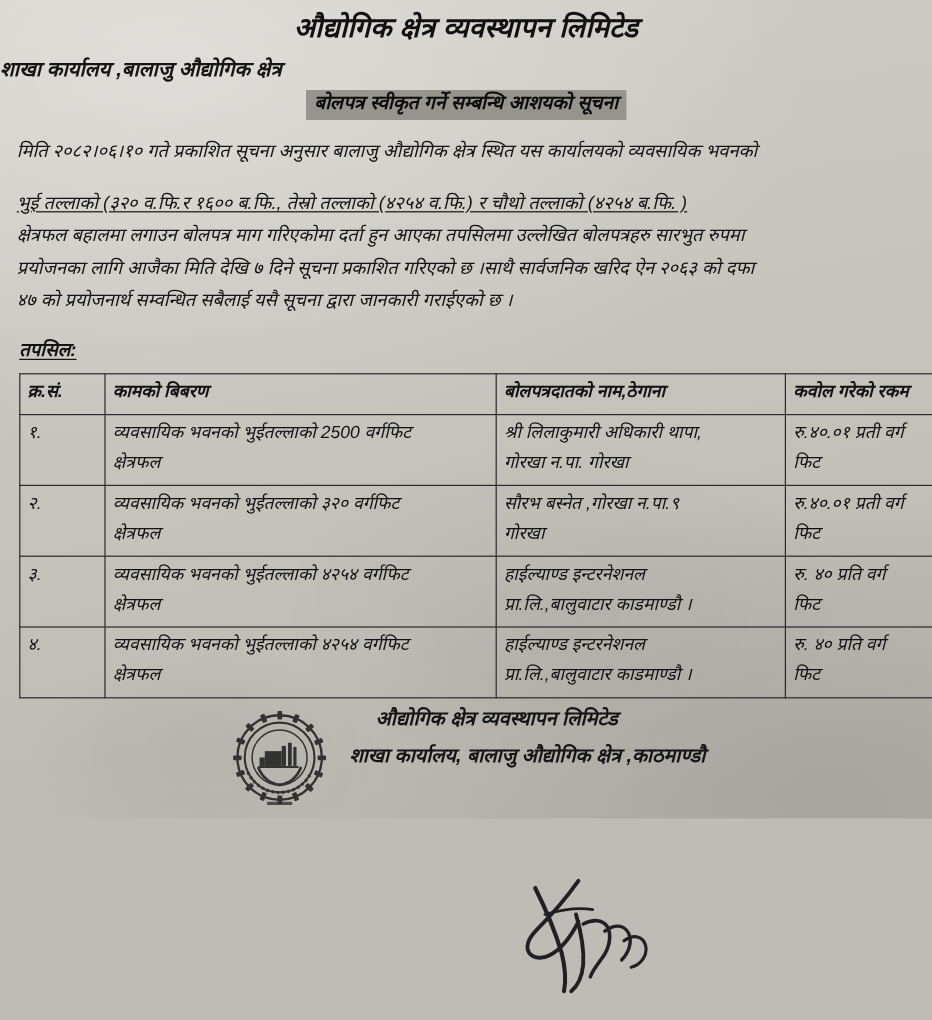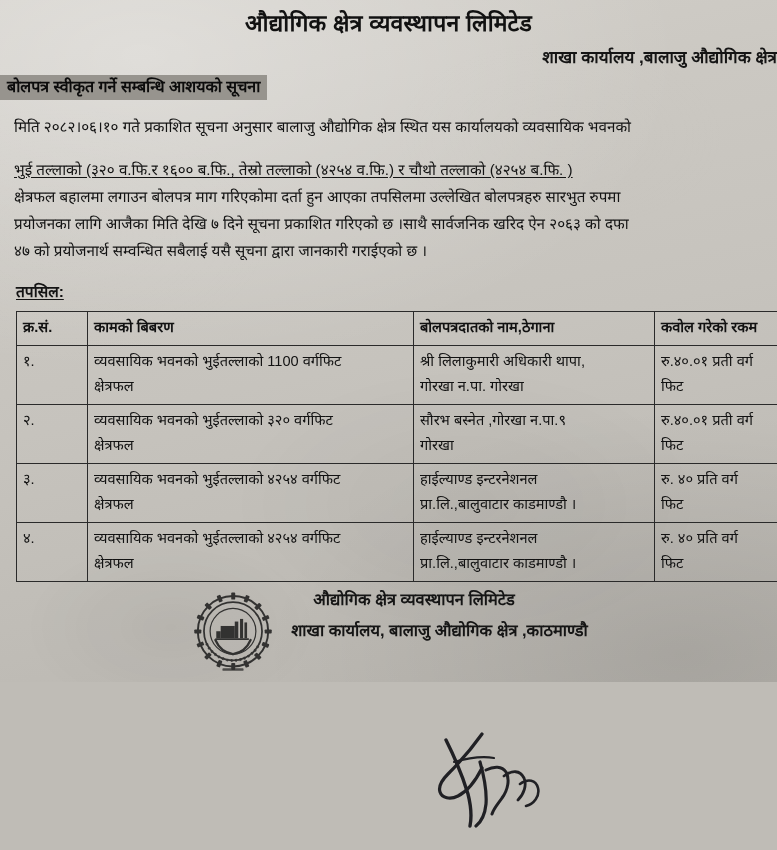--- a/index.html
+++ b/index.html
@@ -18,20 +18,21 @@
   #page {
     position: relative;
     width: 777px;
     height: 682px;
     box-sizing: border-box;
     background:
       radial-gradient(120% 80% at 18% 8%, rgba(255,255,255,0.34) 0%, rgba(255,255,255,0.0) 58%),
       radial-gradient(90% 60% at 88% 96%, rgba(0,0,0,0.10) 0%, rgba(0,0,0,0) 60%),
       linear-gradient(168deg, #d2cfc9 0%, #cbc8c2 26%, #c6c3bd 52%, #bfbcb6 78%, #b8b5af 100%);
     color: #141414;
+    font-style: italic;
   }
   
   #page::before {
     content: "";
     position: absolute;
     inset: 0;
     pointer-events: none;
     background:
       radial-gradient(38% 26% at 8% 34%, rgba(255,255,255,0.13), rgba(255,255,255,0) 70%),
       radial-gradient(30% 20% at 72% 20%, rgba(255,255,255,0.10), rgba(255,255,255,0) 70%),
@@ -51,28 +52,28 @@
   .org-title {
     text-align: center;
     font-size: 23px;
     font-weight: 700;
     letter-spacing: 0.2px;
     padding-top: 9px;
     line-height: 1.25;
     color: #111;
   }
   .branch-line {
-    text-align: right;
+    text-align: left;
     font-size: 17px;
     font-weight: 700;
     margin-top: 7px;
     color: #151515;
   }
   .subject-wrap {
-    text-align: left;
+    text-align: center;
     margin-top: 7px;
   }
   .subject {
     display: inline-block;
     font-size: 16px;
     font-weight: 700;
     background: #97948e;
     color: #0c0c0c;
     padding: 2px 7px 3px 7px;
     line-height: 1.25;
@@ -196,21 +197,21 @@
           <th class="c-sn">क्र.सं.</th>
           <th class="c-desc">कामको बिबरण</th>
           <th class="c-bidder">बोलपत्रदातको नाम,ठेगाना</th>
           <th class="c-amount">कवोल गरेको रकम</th>
         </tr>
       </thead>
       <tbody>
         <tr>
           <td class="c-sn">१.</td>
           <td class="c-desc">
-            <span class="cell-just">व्यवसायिक भवनको भुईतल्लाको 1100 वर्गफिट</span>
+            <span class="cell-just">व्यवसायिक भवनको भुईतल्लाको 2500 वर्गफिट</span>
             <span class="cell-l2">क्षेत्रफल</span>
           </td>
           <td class="c-bidder">
             <span class="cell-just">श्री लिलाकुमारी अधिकारी थापा,</span>
             <span class="cell-l2">गोरखा न.पा. गोरखा</span>
           </td>
           <td class="c-amount">
             <span class="cell-l2">रु.४०.०१ प्रती वर्ग</span>
             <span class="cell-l2">फिट</span>
           </td>

